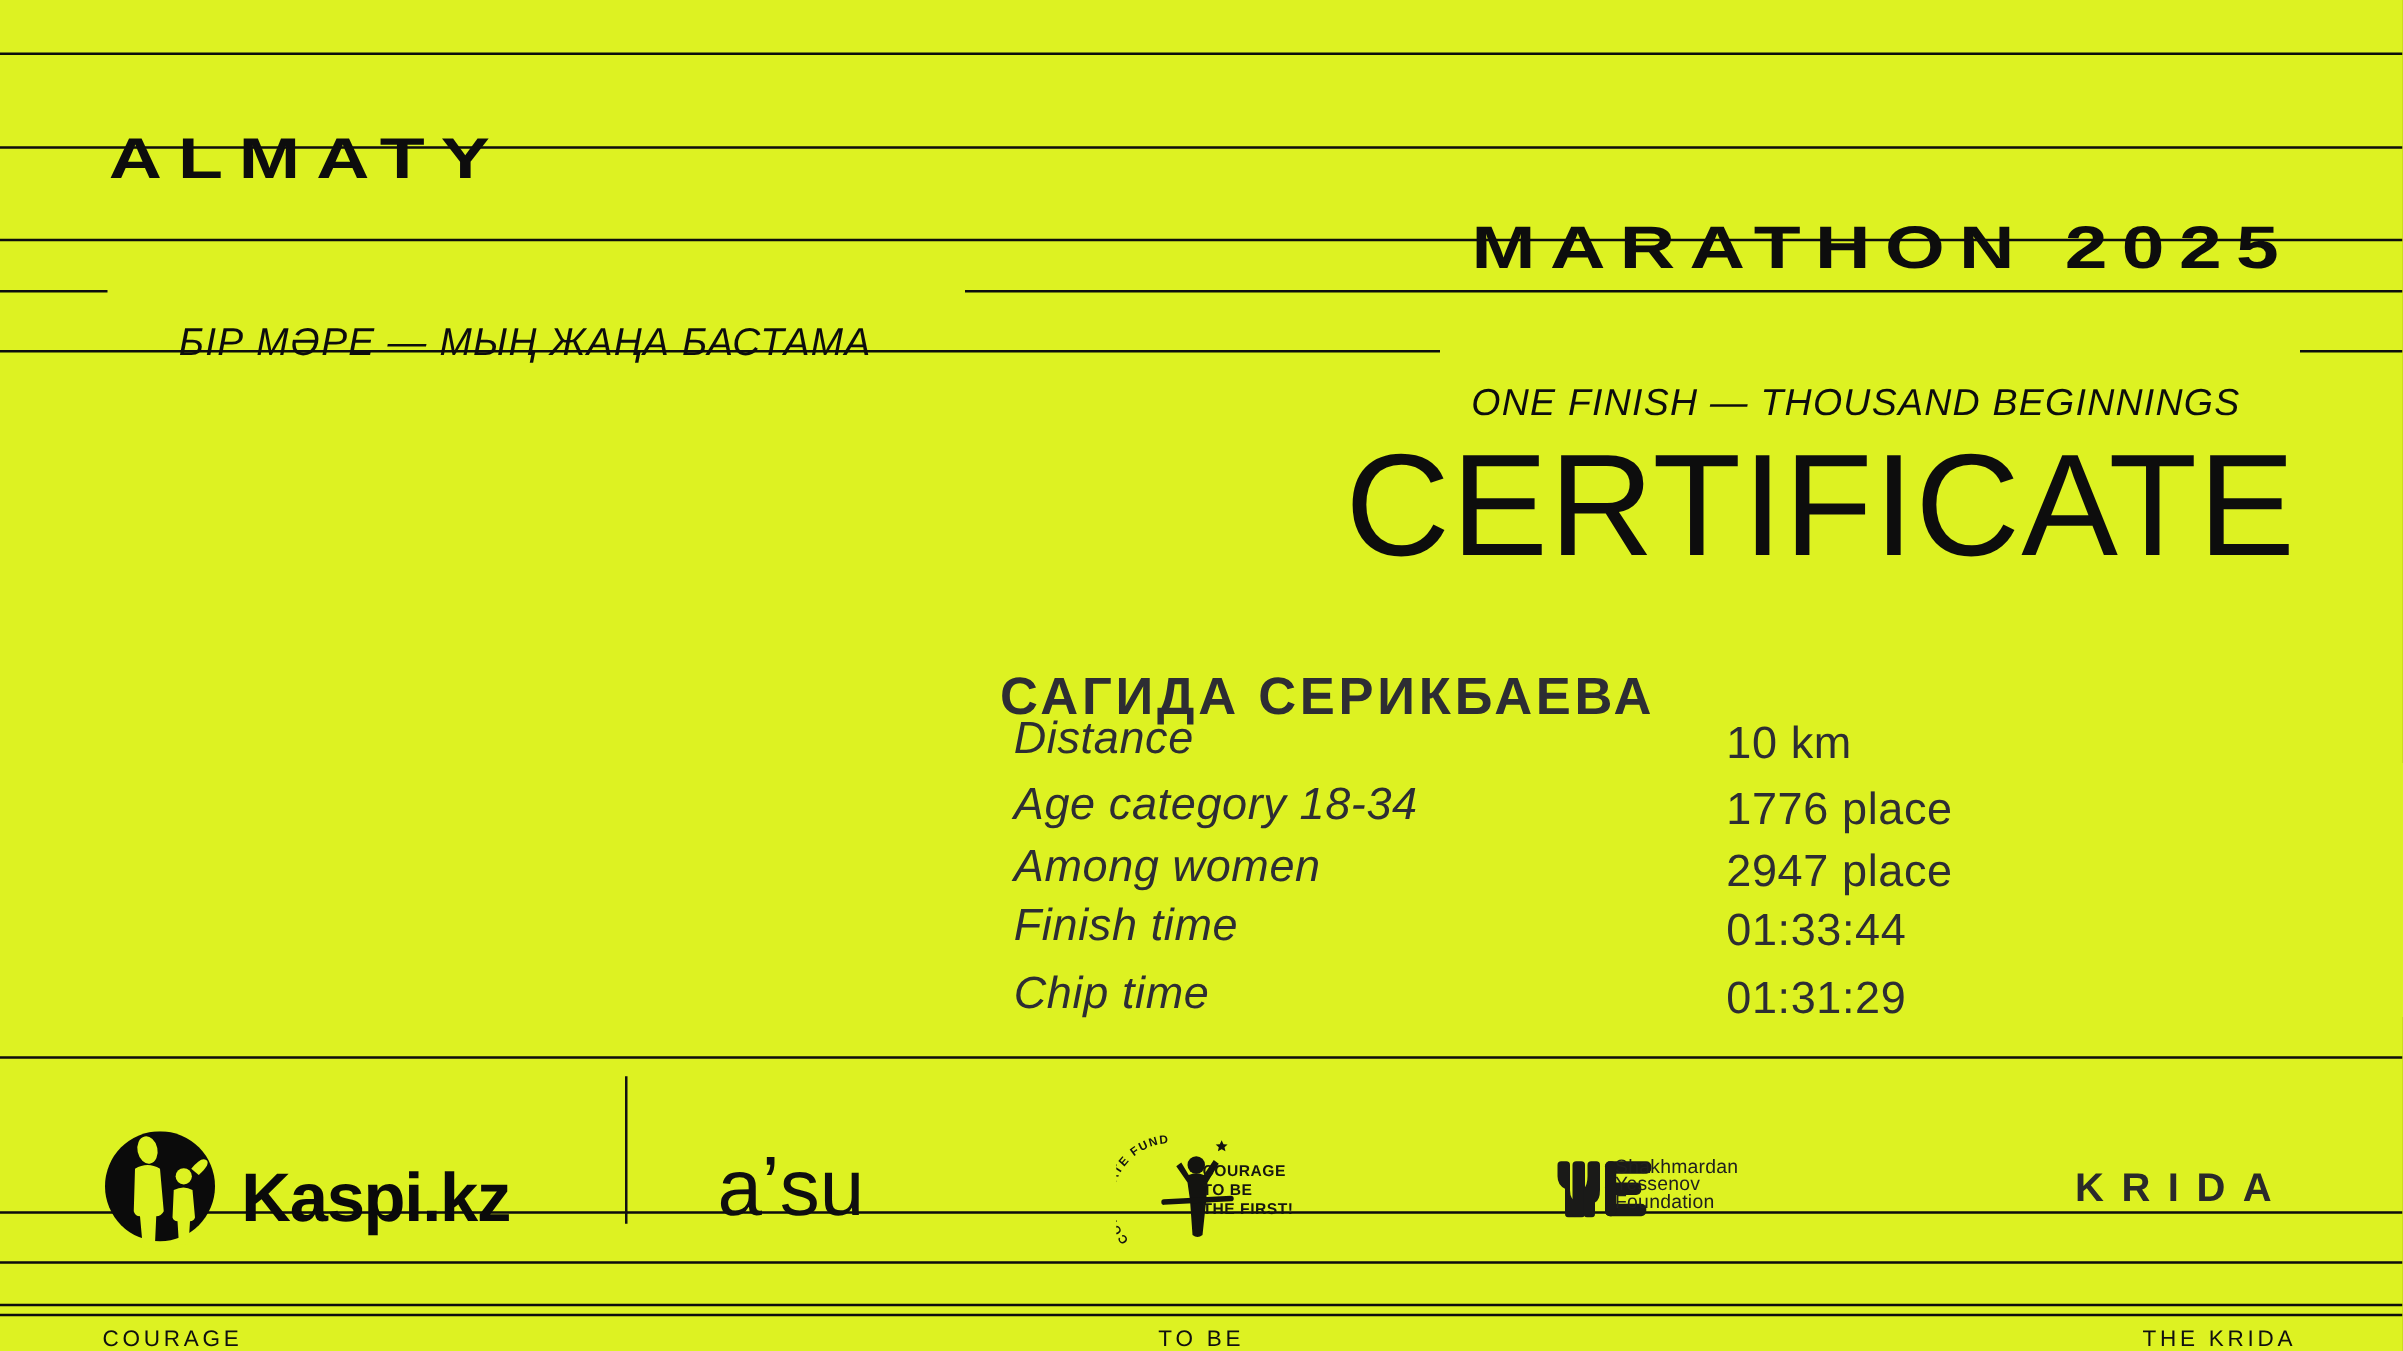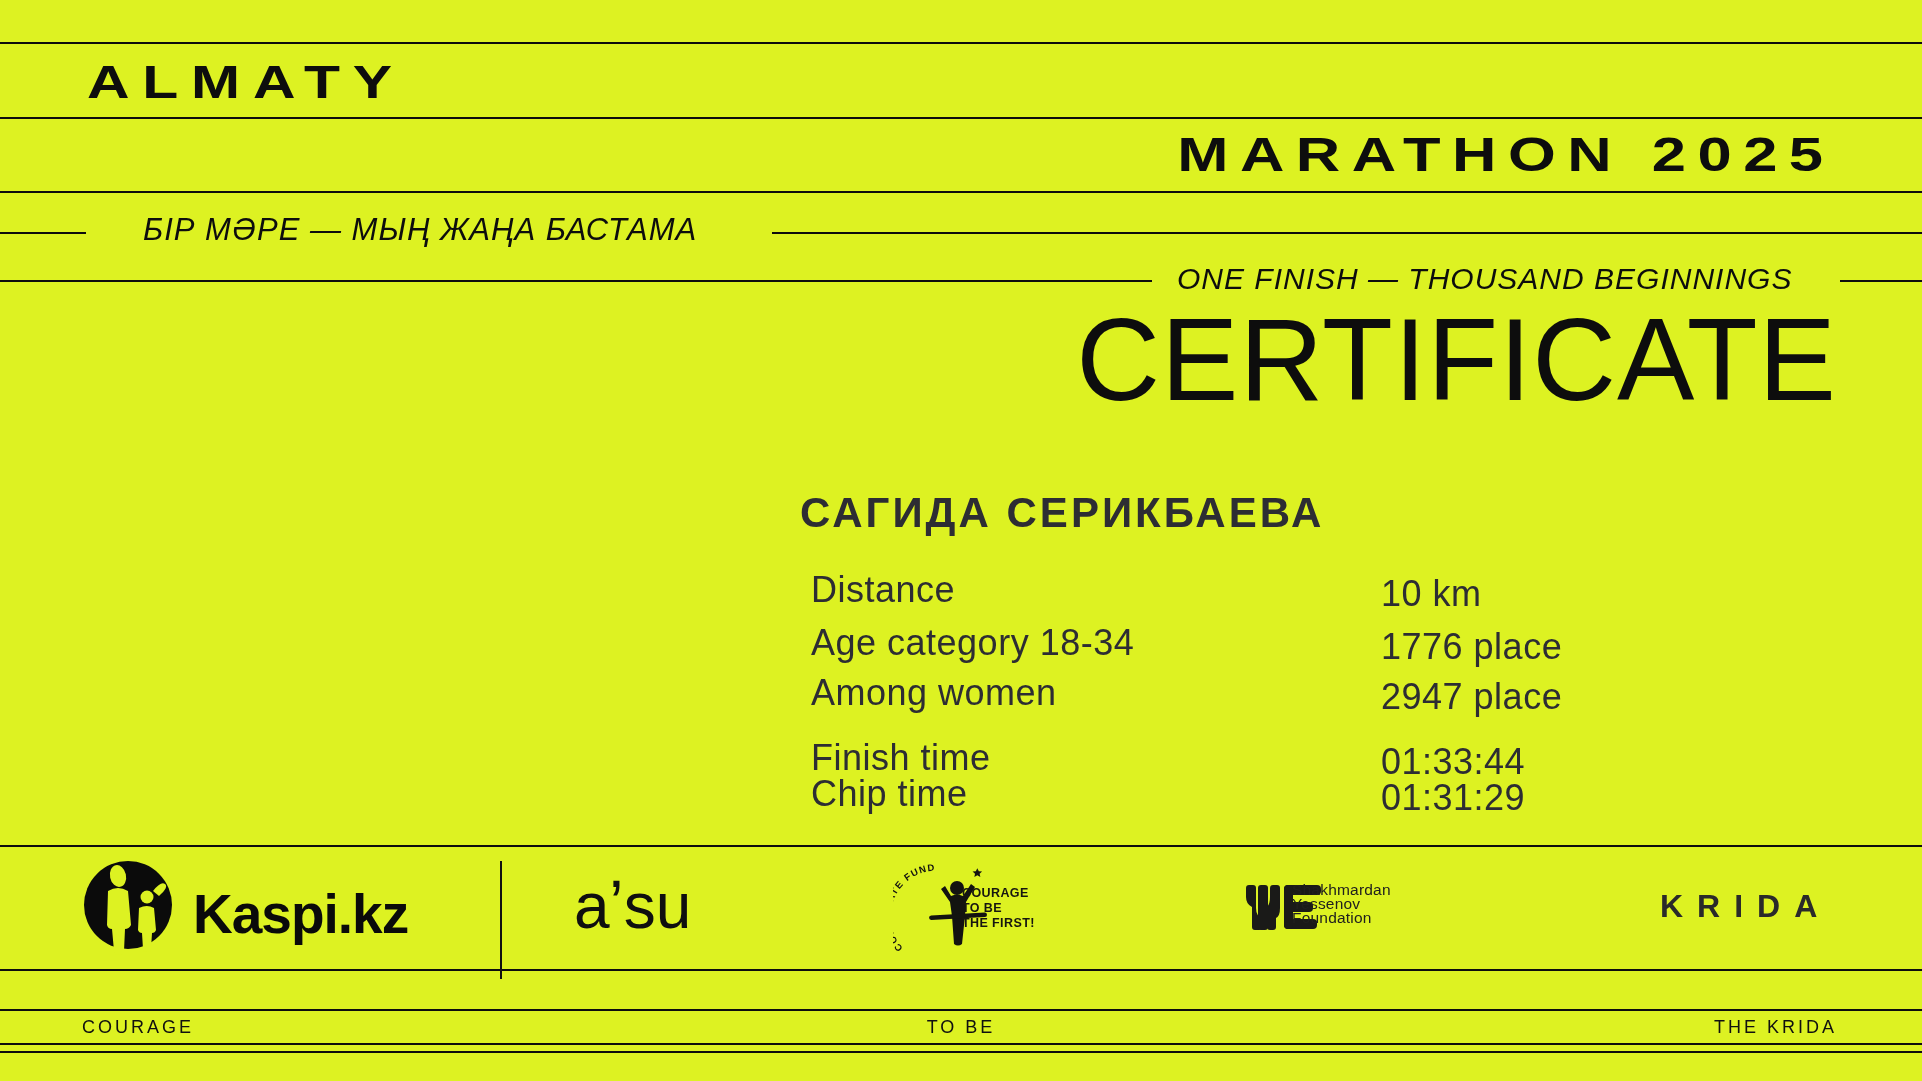--- a/index.html
+++ b/index.html
@@ -1,31 +1,31 @@
 <!DOCTYPE html>
 <html><head>
 <meta charset="utf-8">
 <style>
   html,body{margin:0;padding:0;}
   body{font-family:"Liberation Sans",sans-serif;background:#9aa400;}
   .stage{position:relative;width:1922px;height:1081px;background:#ddf222;overflow:hidden;color:#0d0d0d;}
-  .abs{position:absolute;}
+  .abs{position:absolute;margin-top:44px;}
   .hline{position:absolute;height:2px;background:#0d0d0d;}
   .stretch{display:inline-block;transform:scaleX(1.28);white-space:nowrap;}
   .city{top:59px;left:87px;font-size:46px;font-weight:700;letter-spacing:10px;line-height:1;}
   .city .stretch{transform-origin:left center;}
   .event{top:131px;right:87px;font-size:48px;font-weight:700;letter-spacing:9px;line-height:1;text-align:right;}
   .event .stretch{transform-origin:right center;}
   .tag{font-style:italic;font-weight:400;line-height:1;letter-spacing:1px;white-space:nowrap;}
   .tag-kz{top:214px;left:143px;font-size:31px;}
   .tag-en{top:264px;left:1177px;font-size:30px;}
   .cert-title{top:302px;right:85px;font-size:116px;font-weight:400;letter-spacing:1px;line-height:1;white-space:nowrap;}
   .name{top:492px;left:800px;font-size:42px;font-weight:700;letter-spacing:3px;color:#2d2d33;line-height:1;white-space:nowrap;text-align:center;}
   .row{position:absolute;left:811px;width:760px;height:40px;color:#2d2d33;font-size:36px;line-height:1;}
-  .row .lbl{position:absolute;left:0;top:0;white-space:nowrap;letter-spacing:0.5px;}
+  .row .lbl{position:absolute;left:0;top:0;white-space:nowrap;letter-spacing:0.5px;font-style:italic;}
   .row .val{position:absolute;left:570px;top:4px;white-space:nowrap;letter-spacing:0.5px;}
   .kaspi-text{top:887px;left:193px;font-size:55px;font-weight:700;letter-spacing:-1px;line-height:1;color:#0a0a0a;}
   .vdiv{top:861px;left:500px;width:2px;height:118px;background:#111;position:absolute;}
   .asu{top:874px;left:574px;font-size:64px;font-weight:400;line-height:1;color:#0f0f0f;letter-spacing:0;}
   .slogan{top:886px;left:962px;font-size:12.5px;font-weight:700;line-height:15.2px;letter-spacing:0.4px;color:#161610;}
   .yes-text{top:883px;left:1292px;font-size:15.5px;font-weight:400;line-height:14.2px;letter-spacing:0.2px;color:#20201e;}
   .krida{top:890px;left:1660px;font-size:32px;font-weight:700;letter-spacing:14px;line-height:1;color:#2a2a2a;white-space:nowrap;}
   .strip-word{top:1018px;font-size:18px;font-weight:400;letter-spacing:3px;line-height:1;color:#101010;white-space:nowrap;}
   .strip-left{left:82px;}
   .strip-center{left:50%;transform:translateX(-50%);}
@@ -63,21 +63,21 @@
     <span class="val">10 km</span>
   </div>
   <div class="row" style="top:625px;">
     <span class="lbl">Age category 18-34</span>
     <span class="val">1776 place</span>
   </div>
   <div class="row" style="top:675px;">
     <span class="lbl">Among women</span>
     <span class="val">2947 place</span>
   </div>
-  <div class="row" style="top:740px;">
+  <div class="row" style="top:722px;">
     <span class="lbl">Finish time</span>
     <span class="val">01:33:44</span>
   </div>
   <div class="row" style="top:776px;">
     <span class="lbl">Chip time</span>
     <span class="val">01:31:29</span>
   </div>
 
   <div class="abs" style="top:861px;left:84px;">
     <svg width="90" height="96" viewBox="0 0 90 96" aria-hidden="true">

